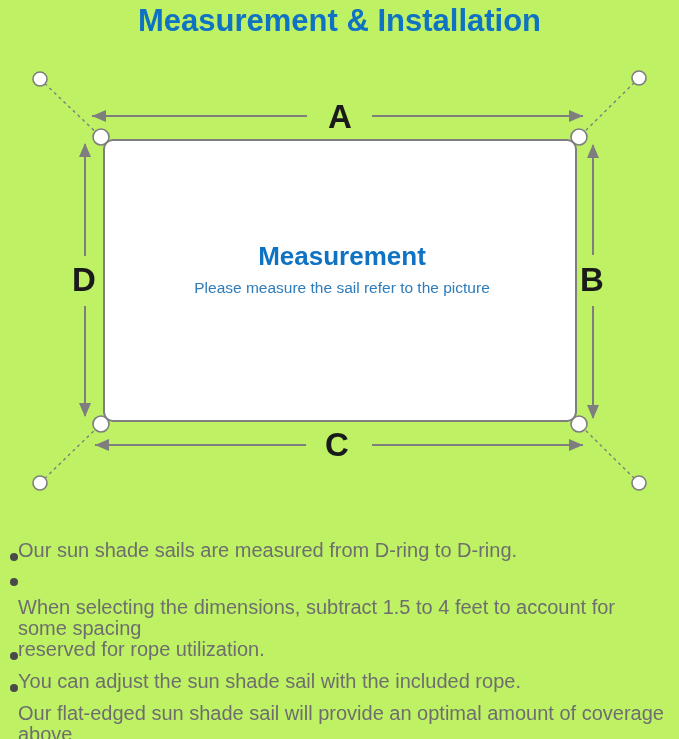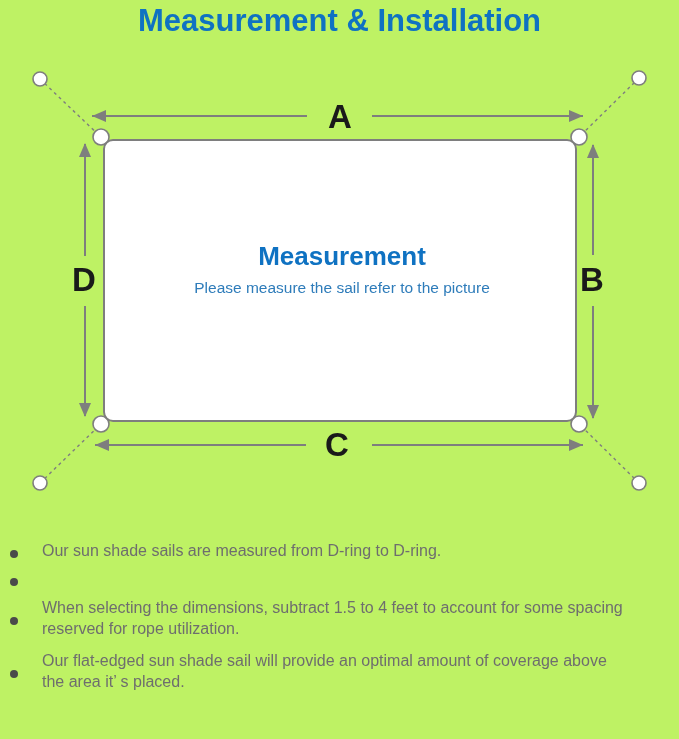--- a/index.html
+++ b/index.html
@@ -53,25 +53,25 @@
   .center-sub {
     font-size: 15.5px;
     fill: var(--subtitle-blue);
   }
   .notes {
     margin-top: 40px;
     padding: 0 12px 0 10px;
   }
   .note {
     display: flex;
-    align-items: center;
-    gap: 24px;
+    align-items: flex-end;
+    gap: 0;
     margin-bottom: 11px;
     color: var(--note-text);
-    font-size: 16px;
+    font-size: 20px;
     line-height: 21px;
   }
   .note-text { white-space: pre-line; }
   .dot {
     flex: none;
     width: 8px;
     height: 8px;
     margin-top: 6px;
     border-radius: 50%;
     background: var(--bullet-dot);
@@ -140,18 +140,22 @@
     <div class="note">
       <span class="dot"></span>
     </div>
     <div class="note">
       <span class="dot"></span>
       <span class="note-text">When selecting the dimensions, subtract 1.5 to 4 feet to account for some spacing
 reserved for rope utilization.</span>
     </div>
     <div class="note">
       <span class="dot"></span>
+      <span class="note-text">You can adjust the sun shade sail with the included rope.</span>
+    </div>
+    <div class="note">
+      <span class="dot"></span>
       <span class="note-text">Our flat-edged sun shade sail will provide an optimal amount of coverage above
 the area it’ s placed.</span>
     </div>
   </div>
 
 </div>
 
 </body></html>

